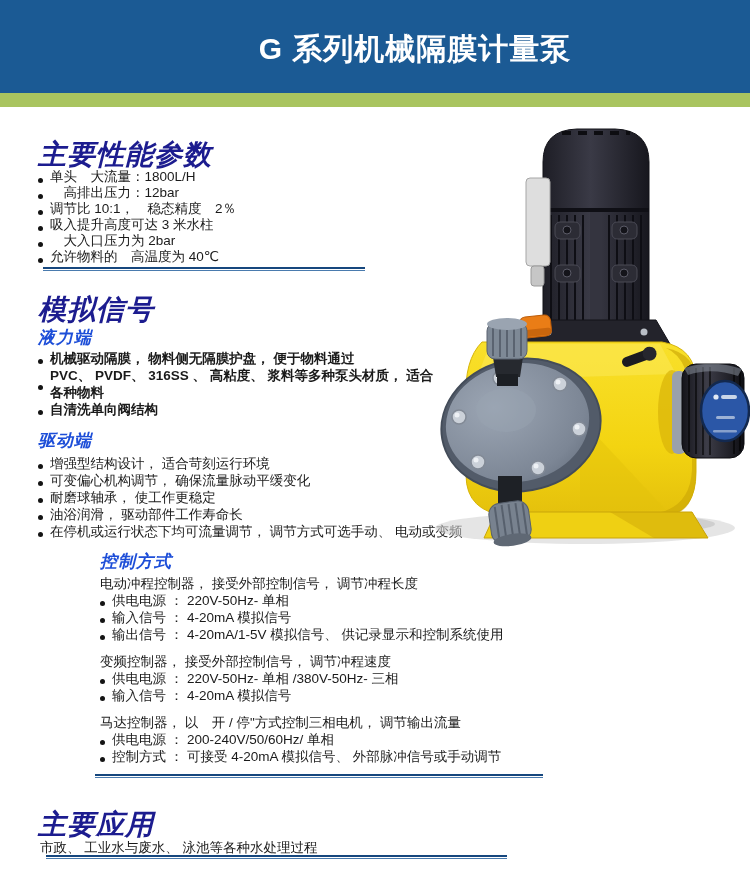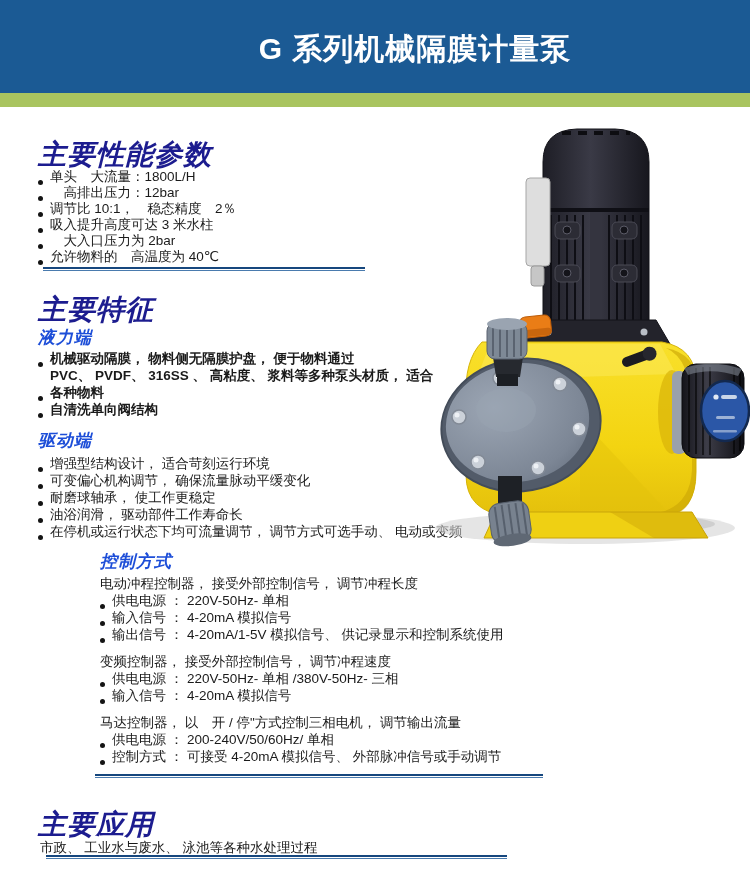--- a/index.html
+++ b/index.html
@@ -18,21 +18,21 @@
   .h-navy{
     position:absolute;margin:0;color:#1c1c8f;font-weight:bold;font-style:italic;
     font-size:28px;letter-spacing:1px;
   }
   .h-black{
     position:absolute;margin:0;color:#1d4ed8;font-weight:bold;font-style:italic;
     font-size:17px;letter-spacing:1px;
   }
   
   .blk{position:absolute;}
-  .li{display:flex;align-items:flex-end;}
+  .li{display:flex;align-items:center;}
   .dot{
     flex:0 0 auto;width:5px;height:5px;border-radius:50%;background:#141414;
     margin:6px 7px 0 0;
   }
   .li-text{font-size:13.5px;line-height:16px;}
   .lh17 .li-text{line-height:17px;}
   .intro{font-size:13.5px;line-height:17px;margin:0;}
   .gap{height:10px;}
   
   .rule{
@@ -74,21 +74,21 @@
     <span class="li-text">　大入口压力为 2bar</span>
   </div>
   <div class="li">
     <span class="dot"></span>
     <span class="li-text">允许物料的　高温度为 40℃</span>
   </div>
 </div>
 
 <div class="rule" style="left:43px;top:267px;width:322px;"></div>
 
-<h2 class="h-navy" style="left:38px;top:291px;">主要特征</h2>
+<h2 class="h-navy" style="left:38px;top:291px;">模拟信号</h2>
 
 <h3 class="h-black" style="left:38px;top:326px;">液力端</h3>
 
 <div class="blk lh17" style="left:38px;top:350px;width:398px;font-weight:bold;">
   <div class="li">
     <span class="dot"></span>
     <span class="li-text">机械驱动隔膜， 物料侧无隔膜护盘， 便于物料通过</span>
   </div>
   <div class="li">
     <span class="dot"></span>

